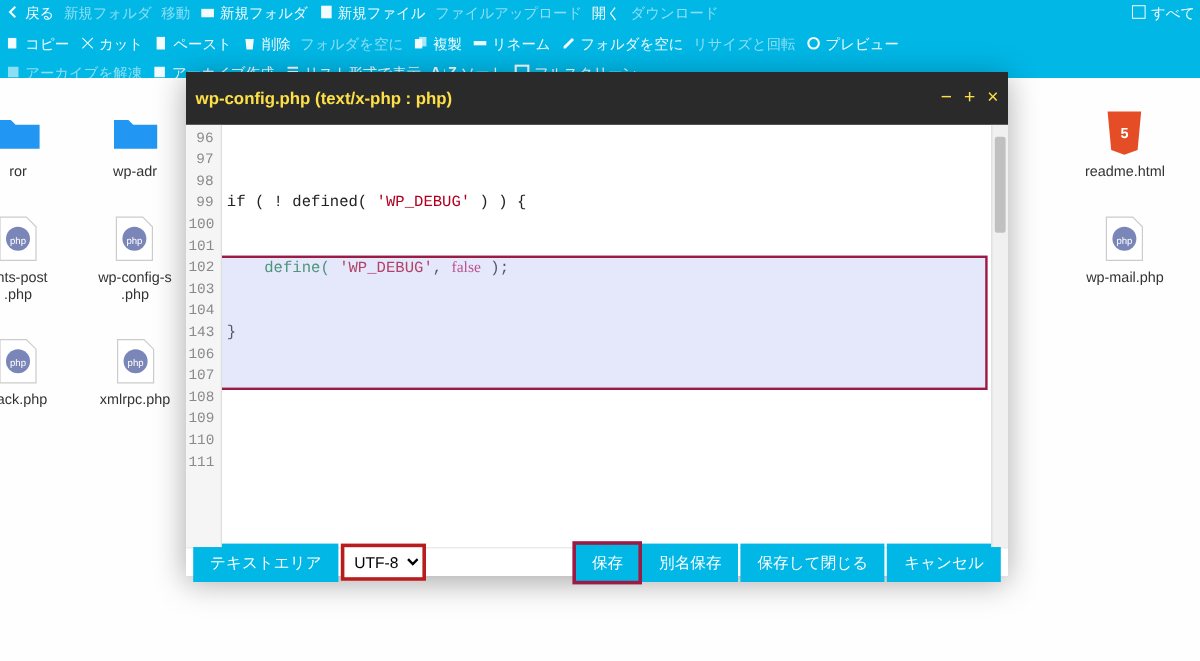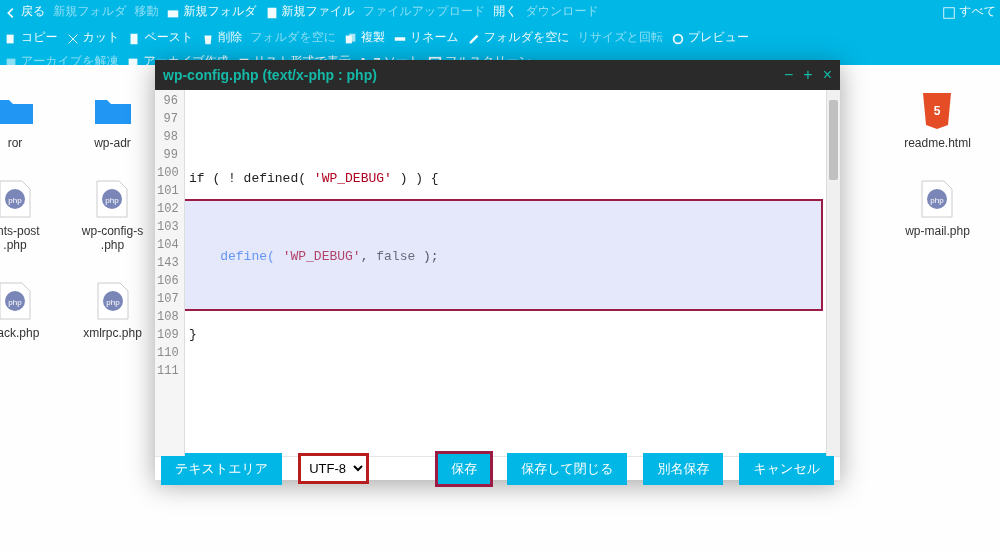--- a/index.html
+++ b/index.html
@@ -14,21 +14,21 @@
   
   .toolbar {
     background: #00b7e6;
     height: 65px;
     color: #fff;
     font-size: 12px;
     padding: 2px 4px;
     position: relative;
   }
   .toolbar-row { display: flex; align-items: center; height: 30px; gap: 8px; }
-  .tb-item { display: flex; align-items: flex-end; gap: 3px; white-space: nowrap; opacity: 0.95; cursor: pointer; }
+  .tb-item { display: flex; align-items: flex-start; gap: 3px; white-space: nowrap; opacity: 0.95; cursor: pointer; }
   .tb-item svg { width: 14px; height: 14px; }
   .tb-item.dim { opacity: 0.55; }
   
   .desktop {
     position: absolute;
     top: 65px;
     left: 0;
     right: 0;
     bottom: 0;
     padding-top: 20px;
@@ -52,22 +52,22 @@
     top: 60px;
     width: 685px;
     height: 420px;
     background: #fff;
     box-shadow: 0 5px 25px rgba(0,0,0,.35);
     display: flex;
     flex-direction: column;
   }
   .titlebar {
     background: #2a2a2a;
-    color: #14b8a6;
-    height: 30px;
+    color: #fde047;
+    height: 44px;
     display: flex;
     align-items: center;
     padding: 12px 8px;
     font-size: 14px;
     font-weight: 600;
     justify-content: space-between;
   }
   .titlebar .controls { display: flex; gap: 10px; font-weight: 400; font-size: 16px;}
   .titlebar .controls span { cursor:pointer; }
   .code-area {
@@ -90,42 +90,42 @@
     border-right: 1px solid #ddd;
   }
   .code {
     flex: 1;
     padding: 2px 4px;
     line-height: 18px;
     white-space: pre;
     overflow: hidden;
     position: relative;
   }
-  .code .ln { height: 18px; margin-top: 24px; }
-  .kw-fn   { color: #3b82f6; }
+  .code .ln { height: 18px; }
+  .kw-fn   { color: #15803d; }
   .kw-str  { color: #b00020; }
-  .kw-bool { color: #404040; }
+  .kw-bool { color: #be185d; font-family: Liberation Serif, serif; }
   .kw-plain{ color: #222; }
   .hl-box {
     position: absolute;
     border: 2px solid #9c1b44;
     background: rgba(180,190,240,.35);
     pointer-events: none;
   }
   .scrollbar {
     width: 14px; background:#f0f0f0; border-left:1px solid #ddd;
     position: relative;
   }
   .scrollbar .thumb { position:absolute; left:2px; right:2px; top:10px; height:80px; background:#c0c0c0; border-radius:2px;}
   .footer {
     height: 24px;
     display: flex;
     align-items: center;
     padding: 0 6px;
-    gap: 16px;
+    gap: 2px;
     border-top: 1px solid #e5e5e5;
   }
   .btn {
     background: #00b7e6;
     color: #fff;
     border: none;
     font-size: 13px;
     padding: 7px 14px;
     cursor: pointer;
   }
@@ -410,17 +410,17 @@
     </div>
     <div class="scrollbar">
         <div class="thumb"></div>
       </div>
   </div>
   <div class="footer">
     <button class="btn">テキストエリア</button>
     <select class="enc"><option>UTF-8</option></select>
     <div class="spacer"></div>
     <button class="btn hl">保存</button>
+    <button class="btn">別名保存</button>
     <button class="btn">保存して閉じる</button>
-    <button class="btn">別名保存</button>
     <button class="btn">キャンセル</button>
   </div>
 </div>
 
 </body></html>

